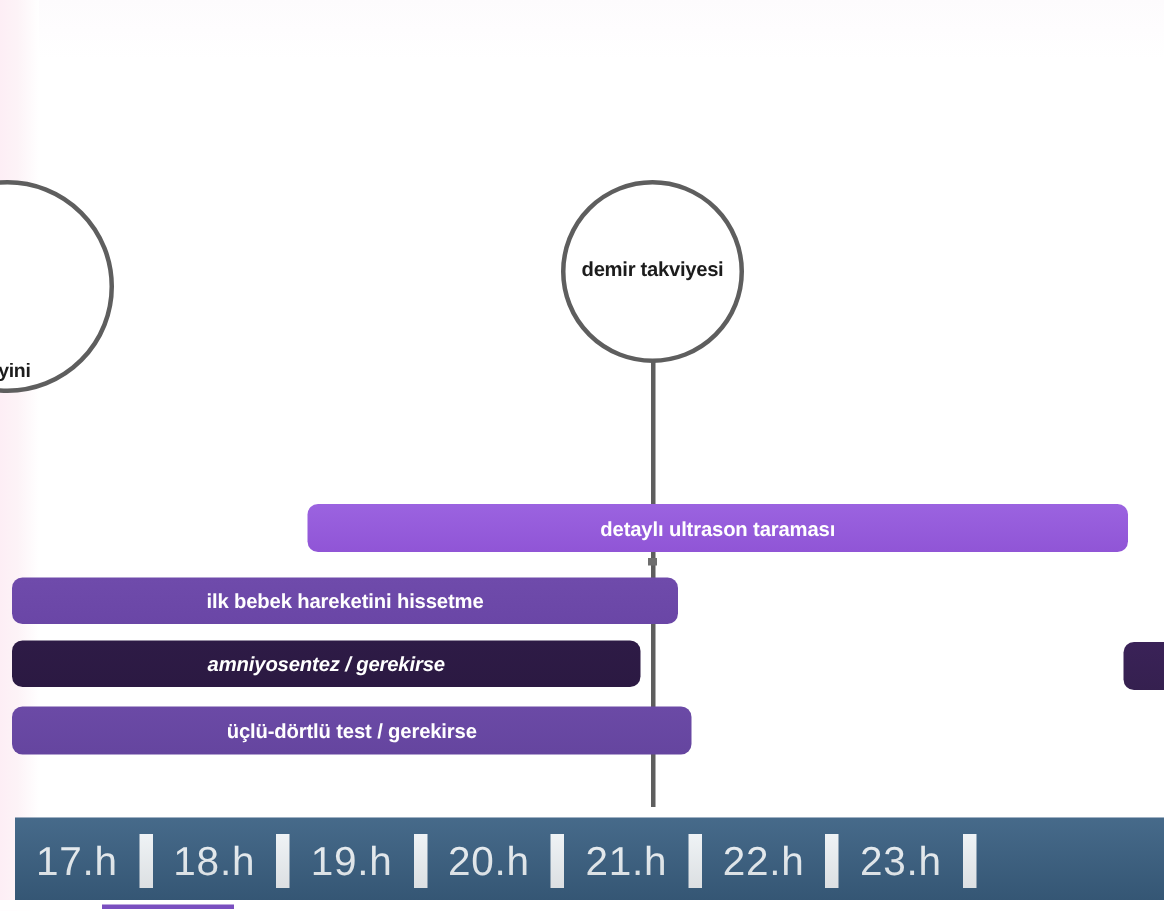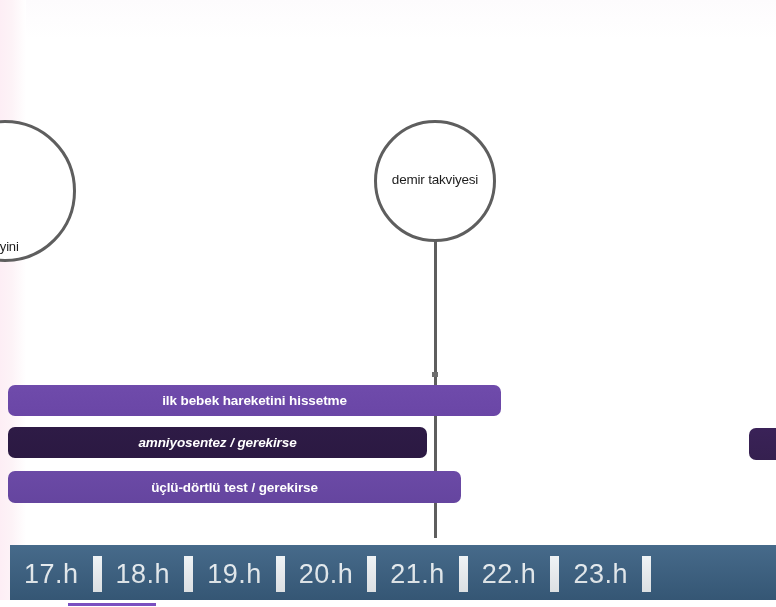--- a/index.html
+++ b/index.html
@@ -41,21 +41,21 @@
     position: absolute;
     border-radius: 50%;
     border: 3px solid #5e5e5e;
     background: #ffffff;
     box-sizing: border-box;
   }
   .circle-label {
     position: absolute;
     text-align: center;
     color: #1c1c1c;
-    font-weight: normal;
+    font-weight: bold;
     font-size: 13.5px;
     line-height: 19px;
     letter-spacing: -0.2px;
   }
 
   
   #circle-gender {
     left: -66px;
     top: 120px;
     width: 142px;
@@ -116,21 +116,21 @@
   #bar-ultrason {
     left: 205px;
     top: 336px;
     width: 547px;
     height: 32px;
     background: linear-gradient(to bottom, #9b63e0 0%, #9055d6 100%);
   }
   #bar-hareket {
     left: 8px;
     top: 385px;
-    width: 493px;
+    width: 444px;
     height: 31px;
     background: linear-gradient(to bottom, #6f4bab 0%, #6a46a6 100%);
   }
   #bar-amniyosentez {
     left: 8px;
     top: 427px;
     width: 419px;
     height: 31px;
     background: linear-gradient(to bottom, #2e1b46 0%, #2b1942 100%);
     font-style: italic;
@@ -242,20 +242,23 @@
   </div>
   <div id="circle-gender" class="circle"></div>
   <div id="gender-label" class="circle-label">tayini</div>
 
   <div id="iron-stem" class="circle-stem"></div>
   <div id="circle-iron" class="circle"></div>
   <div id="iron-label" class="circle-label">
     <div>demir takviyesi</div>
   </div>
 
+  <div id="bar-ultrason" class="bar">
+    <span>detaylı ultrason taraması</span>
+  </div>
   <div id="bar-connector-tick"></div>
 
   <div id="bar-hareket" class="bar">
     <span>ilk bebek hareketini hissetme</span>
   </div>
 
   <div id="bar-amniyosentez" class="bar">
     <span>amniyosentez / gerekirse</span>
   </div>
 

